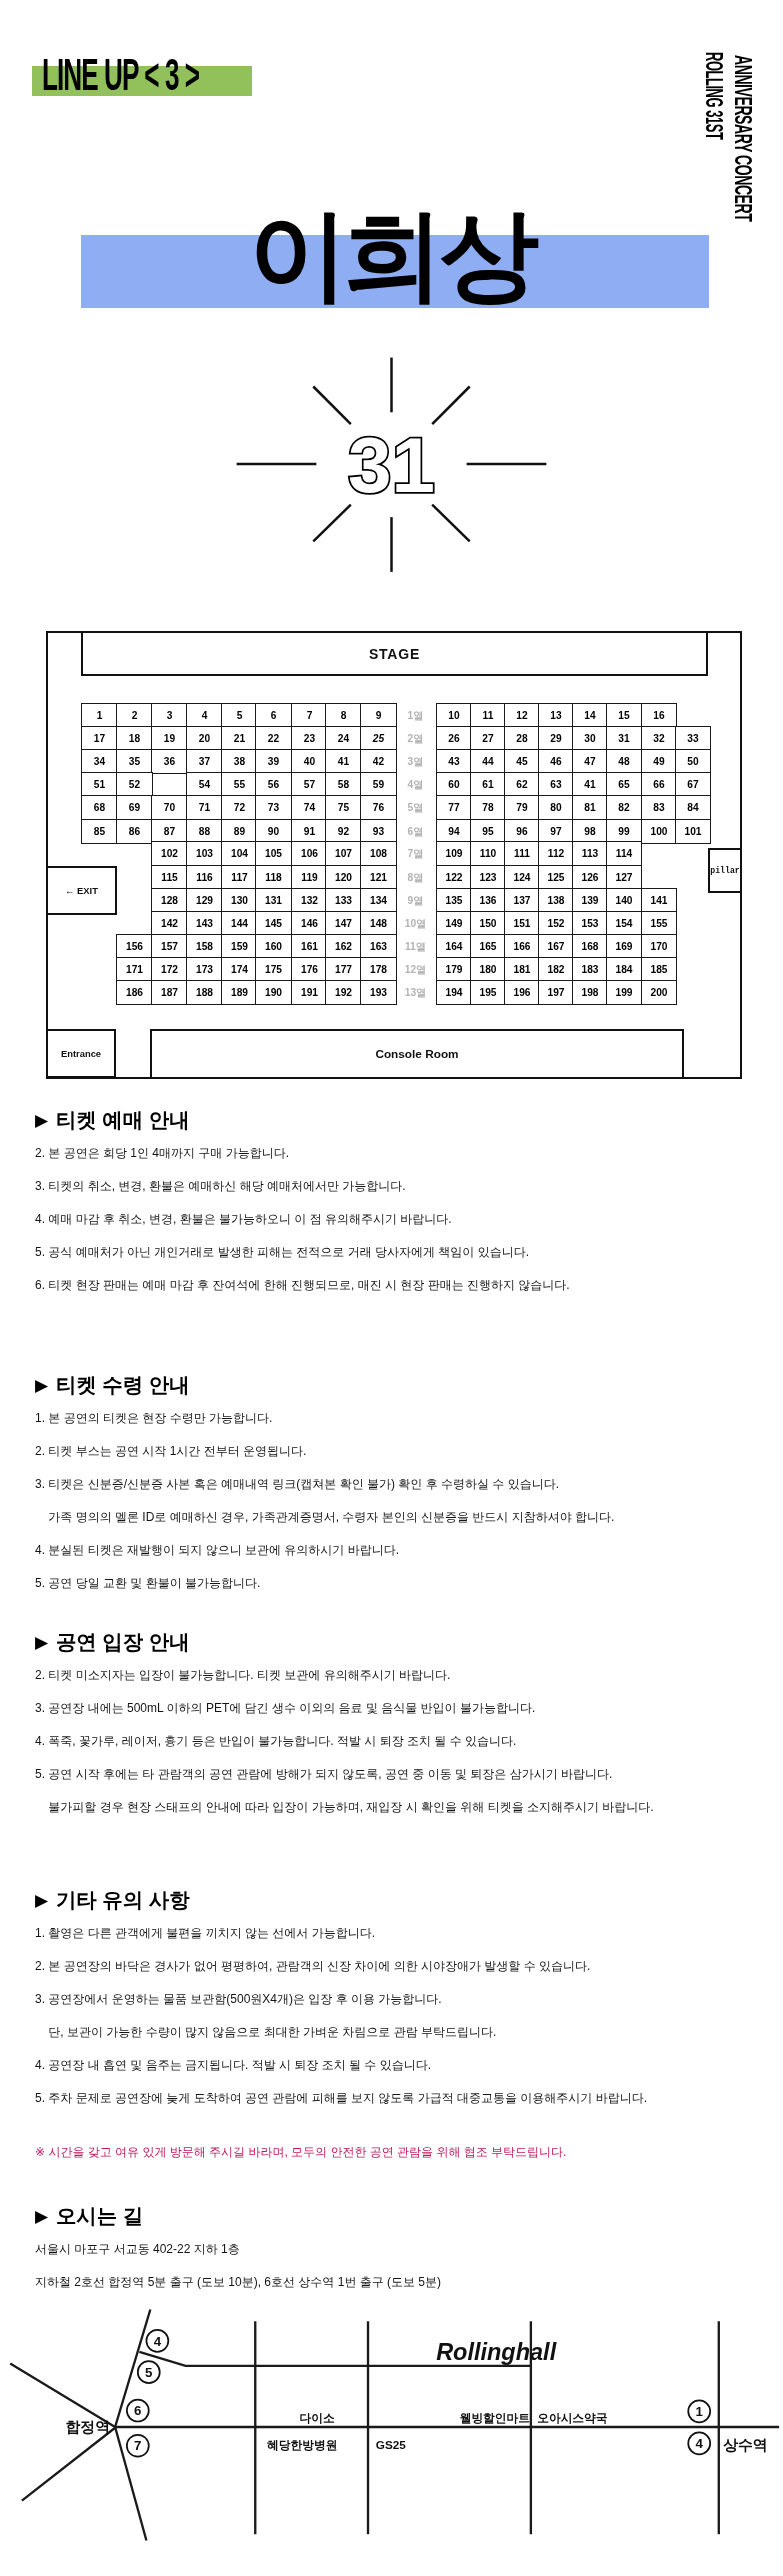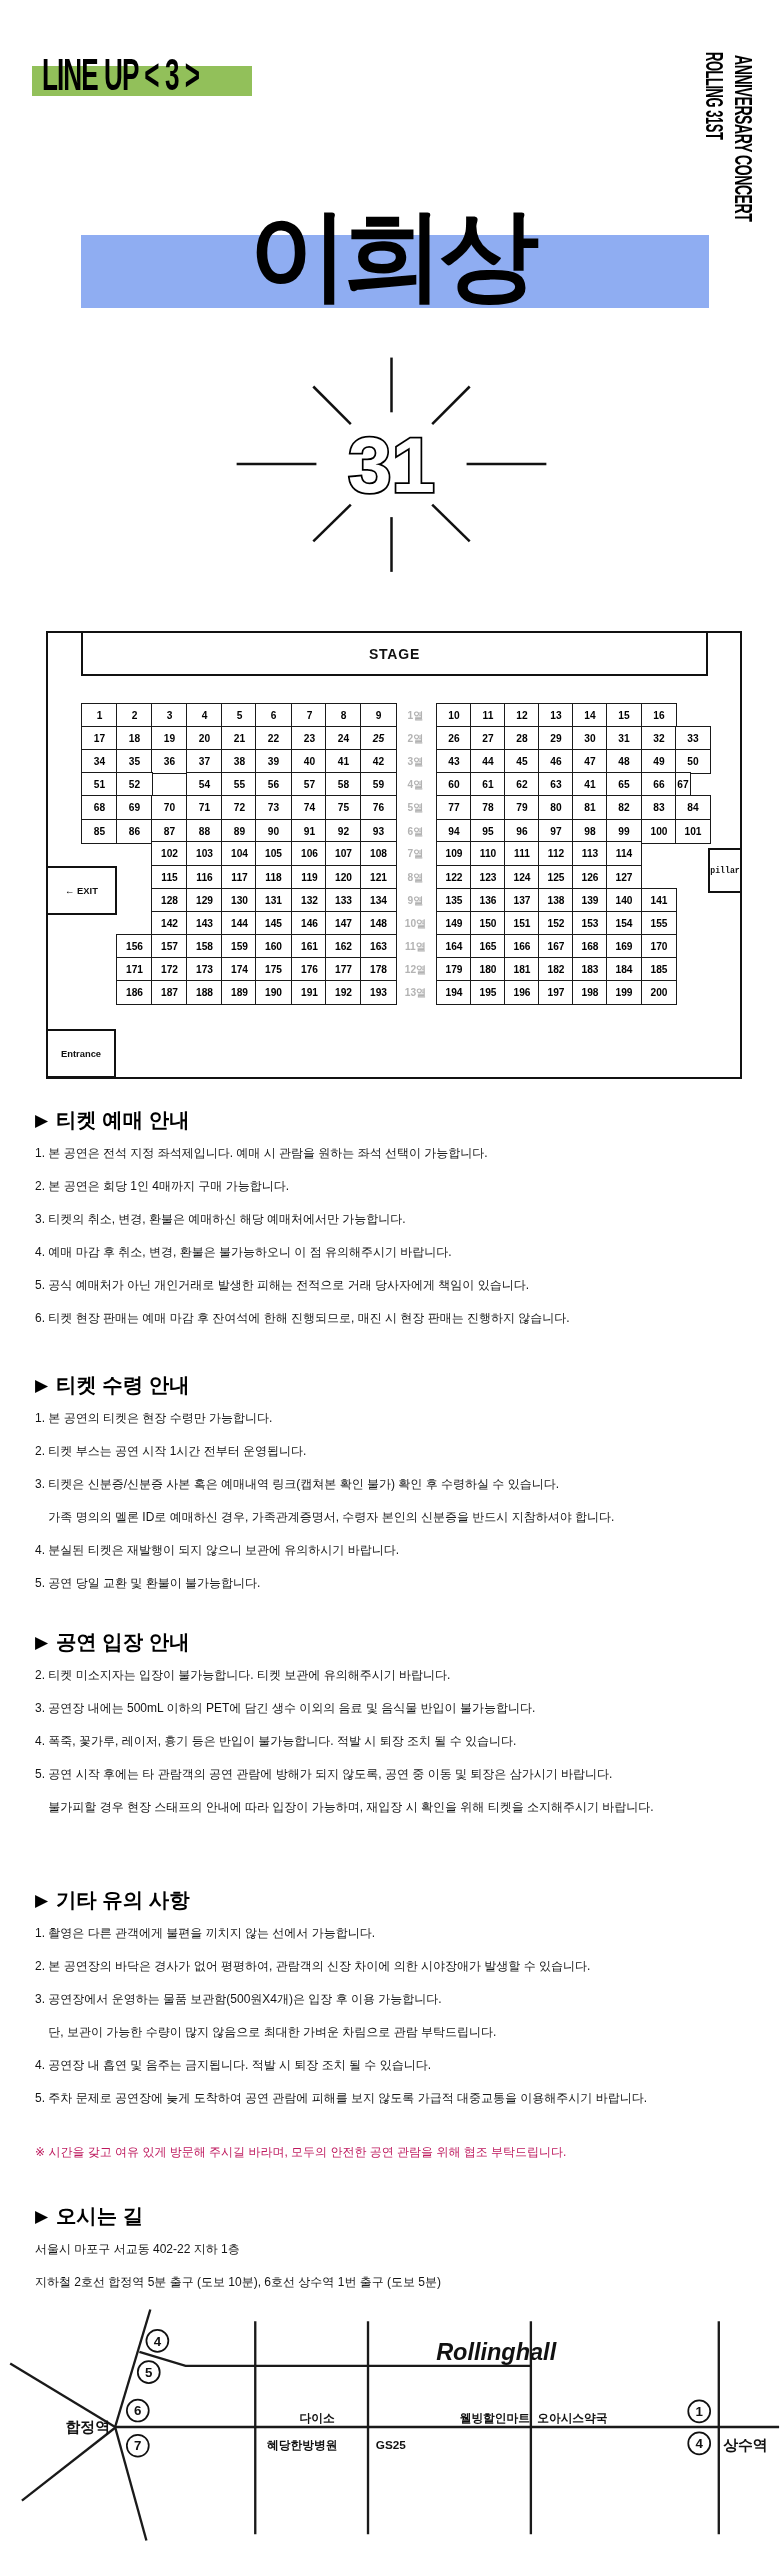--- a/index.html
+++ b/index.html
@@ -138,21 +138,21 @@
       <div class="seat" style="left: 291px; top: 772px; width: 37px; height: 25px;">57</div>
       <div class="seat" style="left: 325px; top: 772px; width: 37px; height: 25px;">58</div>
       <div class="seat" style="left: 360px; top: 772px; width: 37px; height: 25px;">59</div>
       <div class="seat" style="left: 436px; top: 772px; width: 36px; height: 25px;">60</div>
       <div class="seat" style="left: 470px; top: 772px; width: 36px; height: 25px;">61</div>
       <div class="seat" style="left: 504px; top: 772px; width: 36px; height: 25px;">62</div>
       <div class="seat" style="left: 538px; top: 772px; width: 36px; height: 25px;">63</div>
       <div class="seat" style="left: 572px; top: 772px; width: 36px; height: 25px;">41</div>
       <div class="seat" style="left: 606px; top: 772px; width: 36px; height: 25px;">65</div>
       <div class="seat" style="left: 641px; top: 772px; width: 36px; height: 25px;">66</div>
-      <div class="seat" style="left: 675px; top: 772px; width: 16px; height: 25px;">67</div>
+      <div class="seat" style="left: 675px; top: 772px; width: 36px; height: 25px;">67</div>
       <div class="row-label" style="left: 395px; top: 772px; width: 41px; height: 25px;">4열</div>
       <div class="seat" style="left: 81px; top: 795px; width: 37px; height: 25px;">68</div>
       <div class="seat" style="left: 116px; top: 795px; width: 37px; height: 25px;">69</div>
       <div class="seat" style="left: 151px; top: 795px; width: 37px; height: 25px;">70</div>
       <div class="seat" style="left: 186px; top: 795px; width: 37px; height: 25px;">71</div>
       <div class="seat" style="left: 221px; top: 795px; width: 37px; height: 25px;">72</div>
       <div class="seat" style="left: 255px; top: 795px; width: 37px; height: 25px;">73</div>
       <div class="seat" style="left: 291px; top: 795px; width: 37px; height: 25px;">74</div>
       <div class="seat" style="left: 325px; top: 795px; width: 37px; height: 25px;">75</div>
       <div class="seat" style="left: 360px; top: 795px; width: 37px; height: 25px;">76</div>
@@ -292,28 +292,30 @@
     </div>
   <div class="abs small-box exit-box">
     <span>← EXIT</span>
   </div>
   <div class="abs small-box pillar-box">
     <span>pillar</span>
   </div>
   <div class="abs small-box entrance-box">
     <span>Entrance</span>
   </div>
+  <div class="abs small-box console-box">
+    <span>Console Room</span>
+  </div>
 
   <div class="sec" style="top:1106px">
     <div class="sec-head">
       <span class="marker">▶</span>
       <span>티켓 예매 안내</span>
     </div>
     <div class="sec-items">
-        <div class="item">1. 본 공연은 전석 지정 좌석제입니다. 예매 시 관람을 원하는 좌석 선택이 가능합니다.</div>
         <div class="item">2. 본 공연은 회당 1인 4매까지 구매 가능합니다.</div>
         <div class="item">3. 티켓의 취소, 변경, 환불은 예매하신 해당 예매처에서만 가능합니다.</div>
         <div class="item">4. 예매 마감 후 취소, 변경, 환불은 불가능하오니 이 점 유의해주시기 바랍니다.</div>
         <div class="item">5. 공식 예매처가 아닌 개인거래로 발생한 피해는 전적으로 거래 당사자에게 책임이 있습니다.</div>
         <div class="item">6. 티켓 현장 판매는 예매 마감 후 잔여석에 한해 진행되므로, 매진 시 현장 판매는 진행하지 않습니다.</div>
       </div>
   </div>
 
   <div class="sec" style="top:1371px">
     <div class="sec-head">

